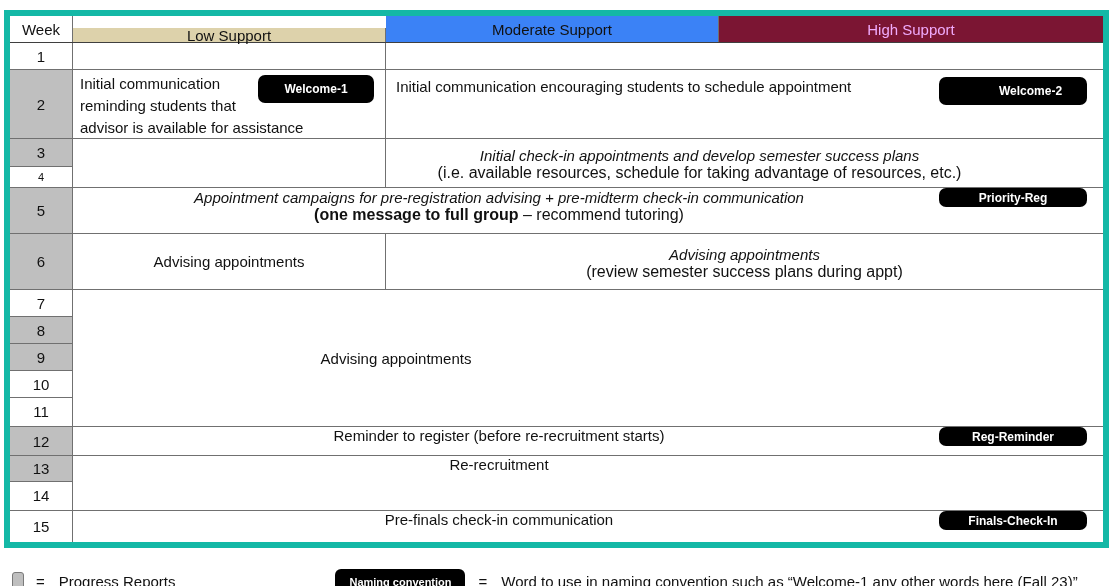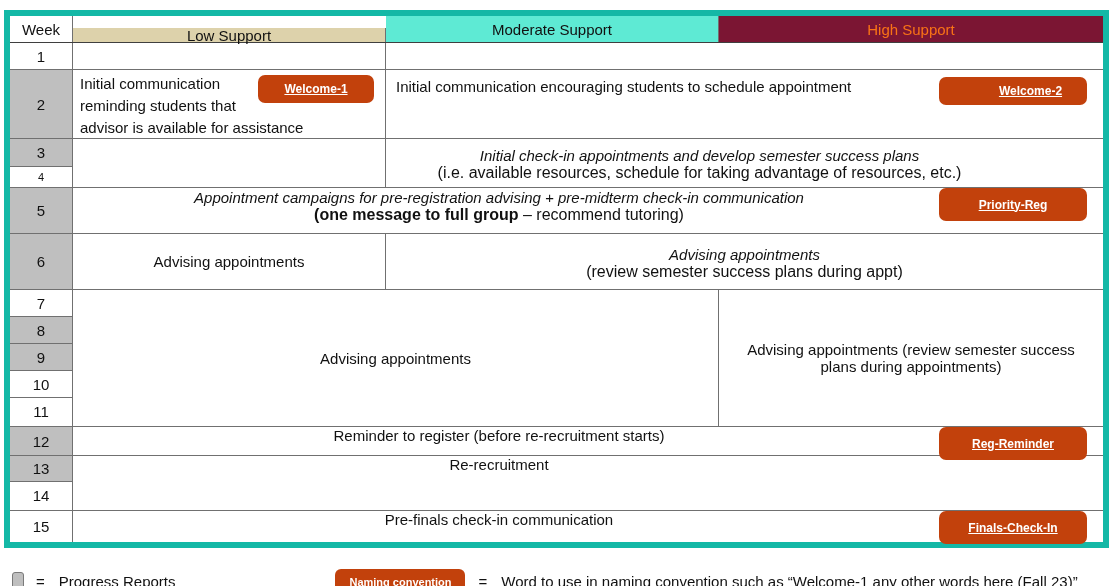--- a/index.html
+++ b/index.html
@@ -15,45 +15,45 @@
     background:#fff;
   }
   .row{display:flex;border-bottom:1px solid #707070;}
   .row:last-child{border-bottom:none;}
   .cell{box-sizing:border-box;border-right:1px solid #707070;}
   .cell:last-child{border-right:none;}
   
   .hdrcell{display:flex;align-items:center;justify-content:center;}
   .hdr{border-bottom:1px solid #3f3f3f;}
   .bg-low{background:#DDD2AB;margin-top:12px;}
-  .bg-mod{background:#5eead4;text-align:center;}
-  .bg-high{background:#7B1533;color:#f97316;}
+  .bg-mod{background:#3b82f6;text-align:center;}
+  .bg-high{background:#7B1533;color:#f0abfc;}
   
   .wkc{width:63px;display:flex;align-items:center;justify-content:center;flex:none;}
   .weekstack{width:63px;flex:none;display:flex;flex-direction:column;border-right:1px solid #707070;box-sizing:border-box;}
   .weekstack .wk{display:flex;align-items:center;justify-content:center;border-bottom:1px solid #707070;box-sizing:border-box;}
   .weekstack .wk:last-child{border-bottom:none;}
   .shaded{background:#BFBFBF;}
   .smallnum{font-size:11px;}
   
   .w-low{width:313px;flex:none;}
   .w-mod{width:333px;flex:none;}
   .w-lowmod{width:646px;flex:none;}
   .flex1{flex:1 1 auto;}
   .centercell{display:flex;flex-direction:column;align-items:center;justify-content:center;text-align:center;}
   .sub{font-size:16px;line-height:15px;}
   .title-line{line-height:19px;font-style:italic;}
   
   .badge{
-    background:#c2410c;color:#fff;font-weight:bold;font-size:12px;
+    background:#000000;color:#fff;font-weight:bold;font-size:12px;
     border-radius:7px;display:flex;align-items:center;justify-content:center;
-    box-sizing:border-box;flex:none;text-decoration:underline;
+    box-sizing:border-box;flex:none;
   }
   .badgebox{width:178px;flex:none;display:flex;align-items:center;justify-content:flex-end;padding-right:16px;box-sizing:border-box;}
-  .badge-std{width:148px;height:33px;}
+  .badge-std{width:148px;height:19px;}
   .rowflex{display:flex;align-items:flex-start;}
   .txtcenter{flex:1 1 auto;text-align:center;}
   
   .w2low{padding:3px 6px 0 7px;line-height:22px;}
   .w2low .badge{float:right;width:116px;height:28px;margin:2px 5px 4px 8px;}
   .w2mh{padding:6px 12px 0 10px;line-height:21px;}
   .w2mh .badge{float:right;width:148px;height:28px;margin:1px 4px 4px 10px;padding-left:35px;}
   .pad-r-90{padding-right:90px;}
   .hi711{padding:0 20px;}
   
@@ -137,23 +137,20 @@
       <div class="weekstack">
         <div class="wk" style="height:27px">7</div>
         <div class="wk shaded" style="height:27px">8</div>
         <div class="wk shaded" style="height:27px">9</div>
         <div class="wk" style="height:27px">10</div>
         <div class="wk" style="height:27px">11</div>
       </div>
       <div class="cell w-lowmod centercell">
         <div>Advising appointments</div>
       </div>
-      <div class="cell flex1 centercell hi711">
-        <div>Advising appointments (review semester success plans during appointments)</div>
-      </div>
     </div>
 
     <div class="row" style="height:28px">
       <div class="cell wkc shaded">12</div>
       <div class="cell flex1 rowflex">
         <div class="txtcenter">Reminder to register (before re-recruitment starts)</div>
         <div class="badgebox">
           <span class="badge badge-std">Reg-Reminder</span>
         </div>
       </div>

